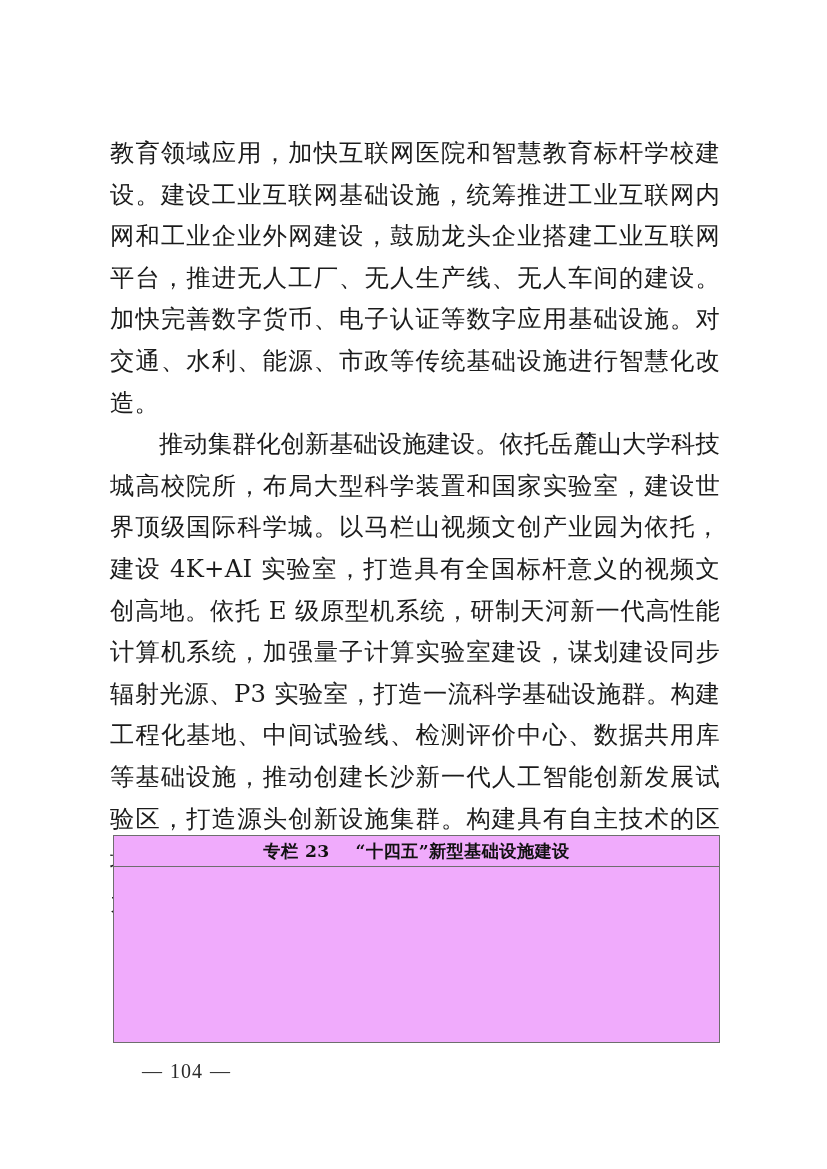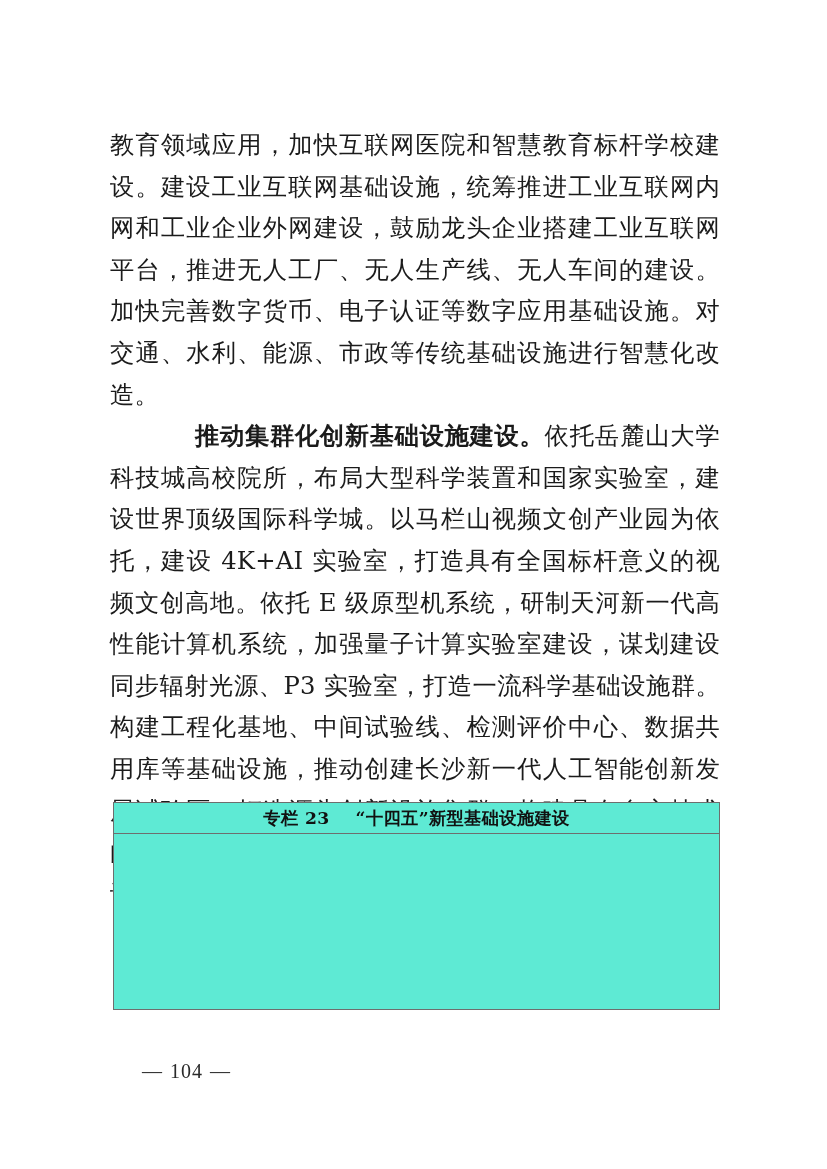--- a/index.html
+++ b/index.html
@@ -20,53 +20,52 @@
     left: 0;
     top: 0;
     width: 827px;
     height: 1169px;
     background: #ffffff;
   }
   
   .body-col {
     position: absolute;
     left: 110px;
-    top: 124px;
+    top: 132px;
     width: 610px;
   }
   p.para {
     margin: 0;
     font-size: 24.3px;
     line-height: 41.6px;
     text-align: justify;
     text-justify: inter-ideograph;
     letter-spacing: 0.2px;
     color: #1b1b1b;
     text-indent: 0;
   }
   p.para.indent {
     text-indent: 49px;
   }
   p.para + p.para {
     margin-top: 0px;
   }
   .bold-run {
-    font-weight: bold;
+    font-weight: normal;
     letter-spacing: 0px;
-    margin-left: 36px;
   }
   
   .column-box {
     position: absolute;
     left: 113px;
-    top: 802px;
+    top: 835px;
     width: 607px;
     border: 1px solid #6e6e6e;
     box-sizing: border-box;
-    background: #5eead4;
+    background: #f0abfc;
     overflow: hidden;
     height: 208px;
   }
   .column-box-title {
     border-bottom: 1px solid #6e6e6e;
     text-align: center;
     font-size: 17.2px;
     font-weight: bold;
     line-height: 30px;
     height: 30px;

